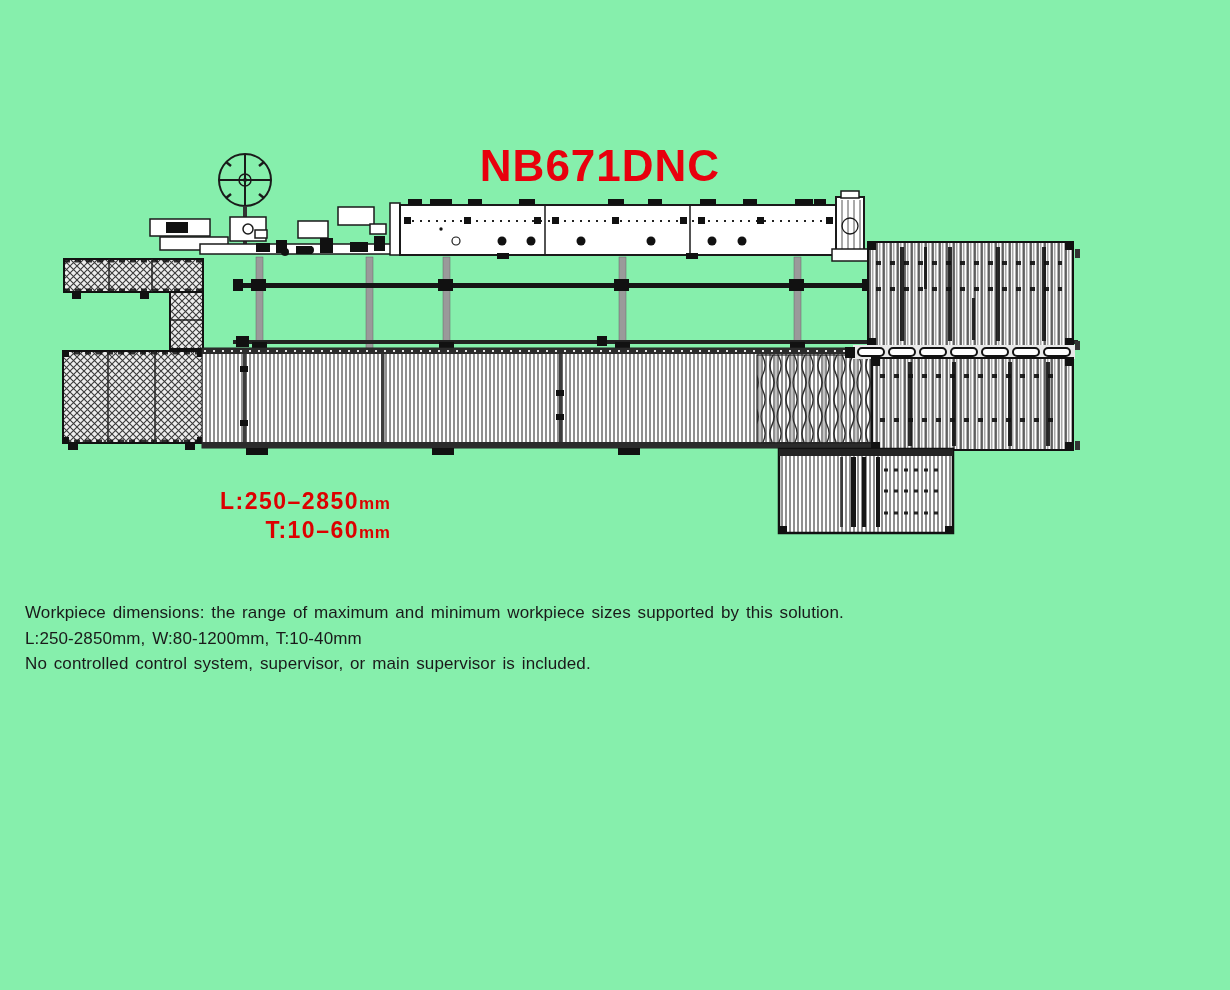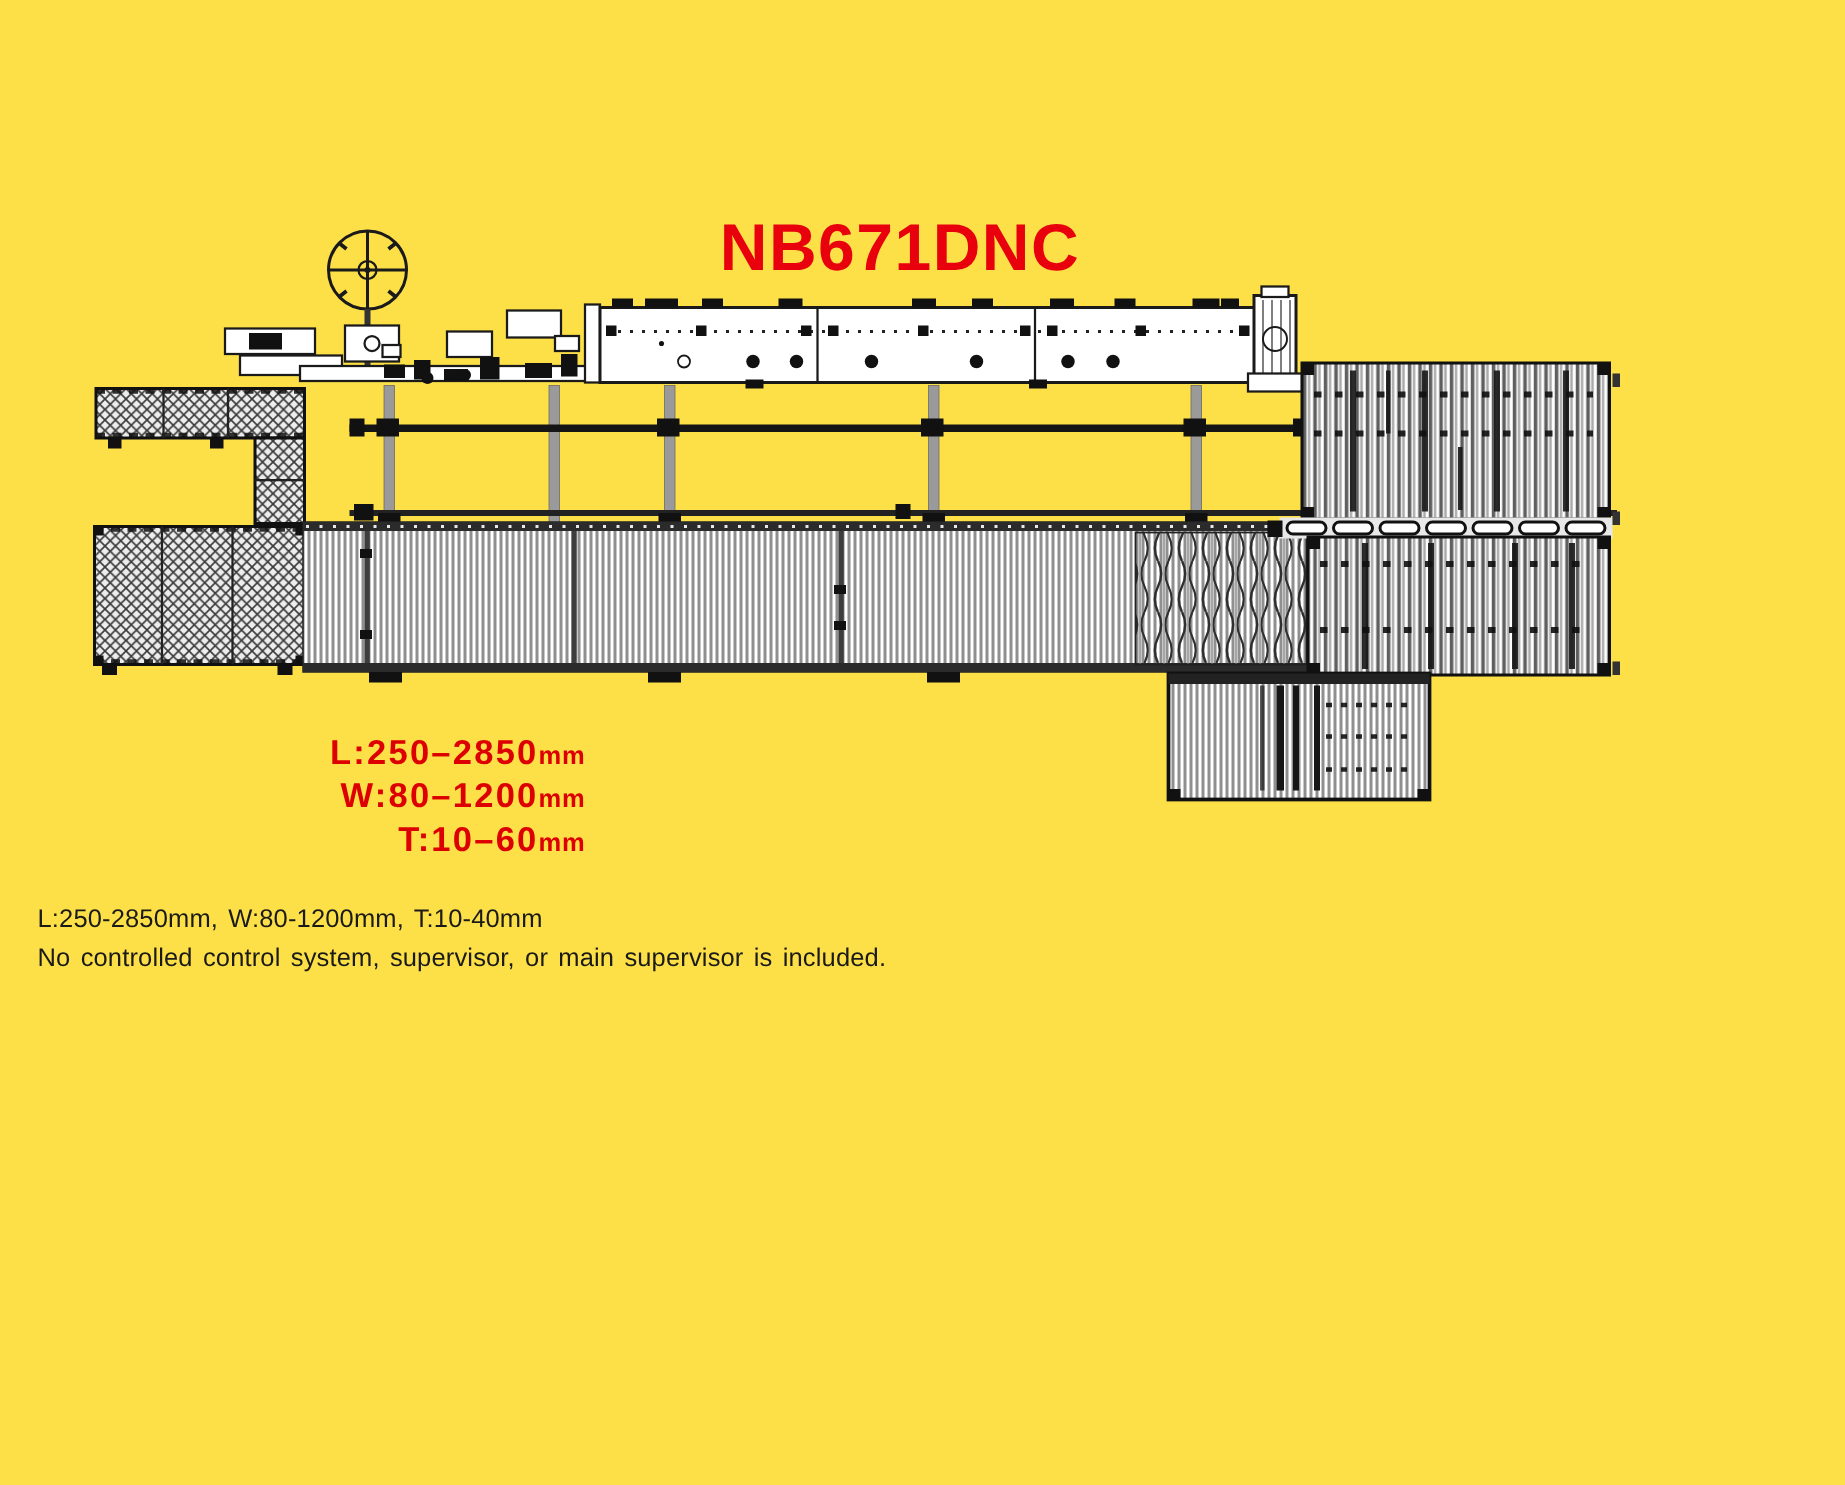--- a/index.html
+++ b/index.html
@@ -1,16 +1,16 @@
 <!DOCTYPE html>
 <html><head>
 <meta charset="utf-8">
 <style>
   html,body{margin:0;padding:0;background:#fff;}
-  .canvas{position:relative;width:1230px;height:990px;background:#fde047;overflow:hidden;
+  .canvas{position:relative;width:1230px;height:990px;background:#86efac;overflow:hidden;
           font-family:"Liberation Sans",sans-serif;}
   .diagram-svg{position:absolute;left:0;top:0;}
   .title{position:absolute;left:420px;top:141px;width:360px;text-align:center;
          font-size:44px;font-weight:bold;letter-spacing:1px;color:#e8000d;
          font-family:"Liberation Sans",sans-serif;white-space:nowrap;}
   .dims{position:absolute;left:220px;top:488px;color:#dd0000;
         font-family:Liberation Sans, sans-serif;font-weight:bold;font-size:23px;
         line-height:27px;letter-spacing:1.5px;text-align:right;}
   .dims .dim-row{white-space:nowrap;}
   .dims .unit{font-size:17px;letter-spacing:0.5px;}
@@ -291,22 +291,22 @@
       <rect x="1075" y="249" width="5" height="9"></rect>
       <rect x="1075" y="341" width="5" height="9"></rect>
       <rect x="1075" y="441" width="5" height="9"></rect>
     </g>
   </svg>
 
   <div class="title">NB671DNC</div>
 
   <div class="dims">
     <div class="dim-row"><span>L:250–2850</span><span class="unit">mm</span></div>
-    <div class="dim-row"><span>W:80–1200</span><span class="unit">mm</span></div>
     <div class="dim-row"><span>T:10–60</span><span class="unit">mm</span></div>
   </div>
 
   <div class="desc">
+    <div class="desc-line">Workpiece dimensions: the range of maximum and minimum workpiece sizes supported by this solution.</div>
     <div class="desc-line">L:250-2850mm,  W:80-1200mm,  T:10-40mm</div>
     <div class="desc-line">No controlled control system, supervisor, or main supervisor is included.</div>
   </div>
 
 </div>
 
 </body></html>

